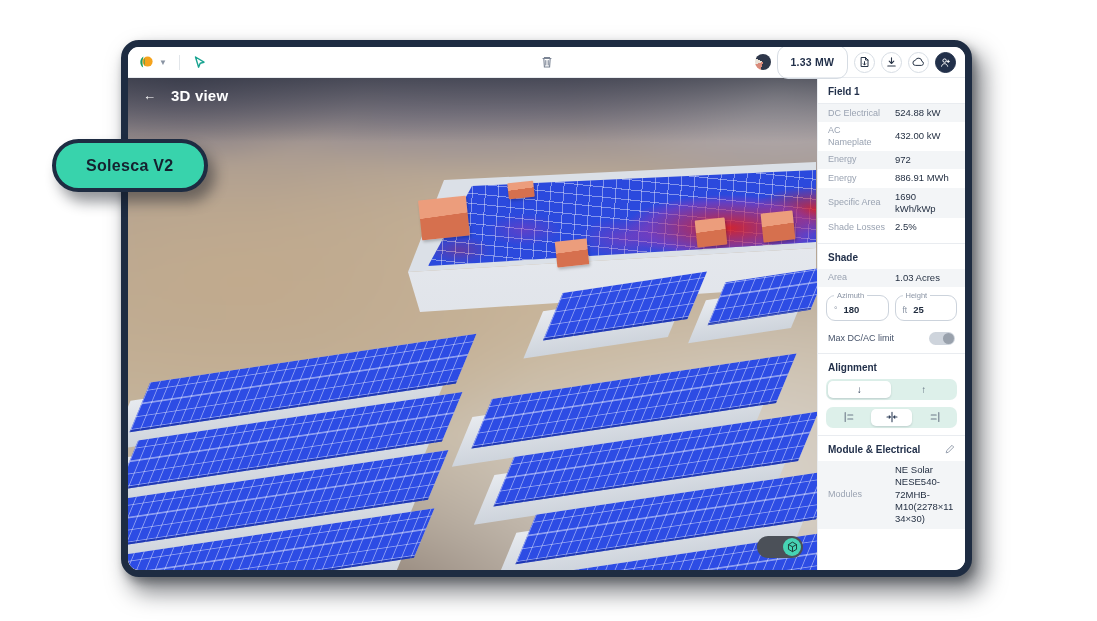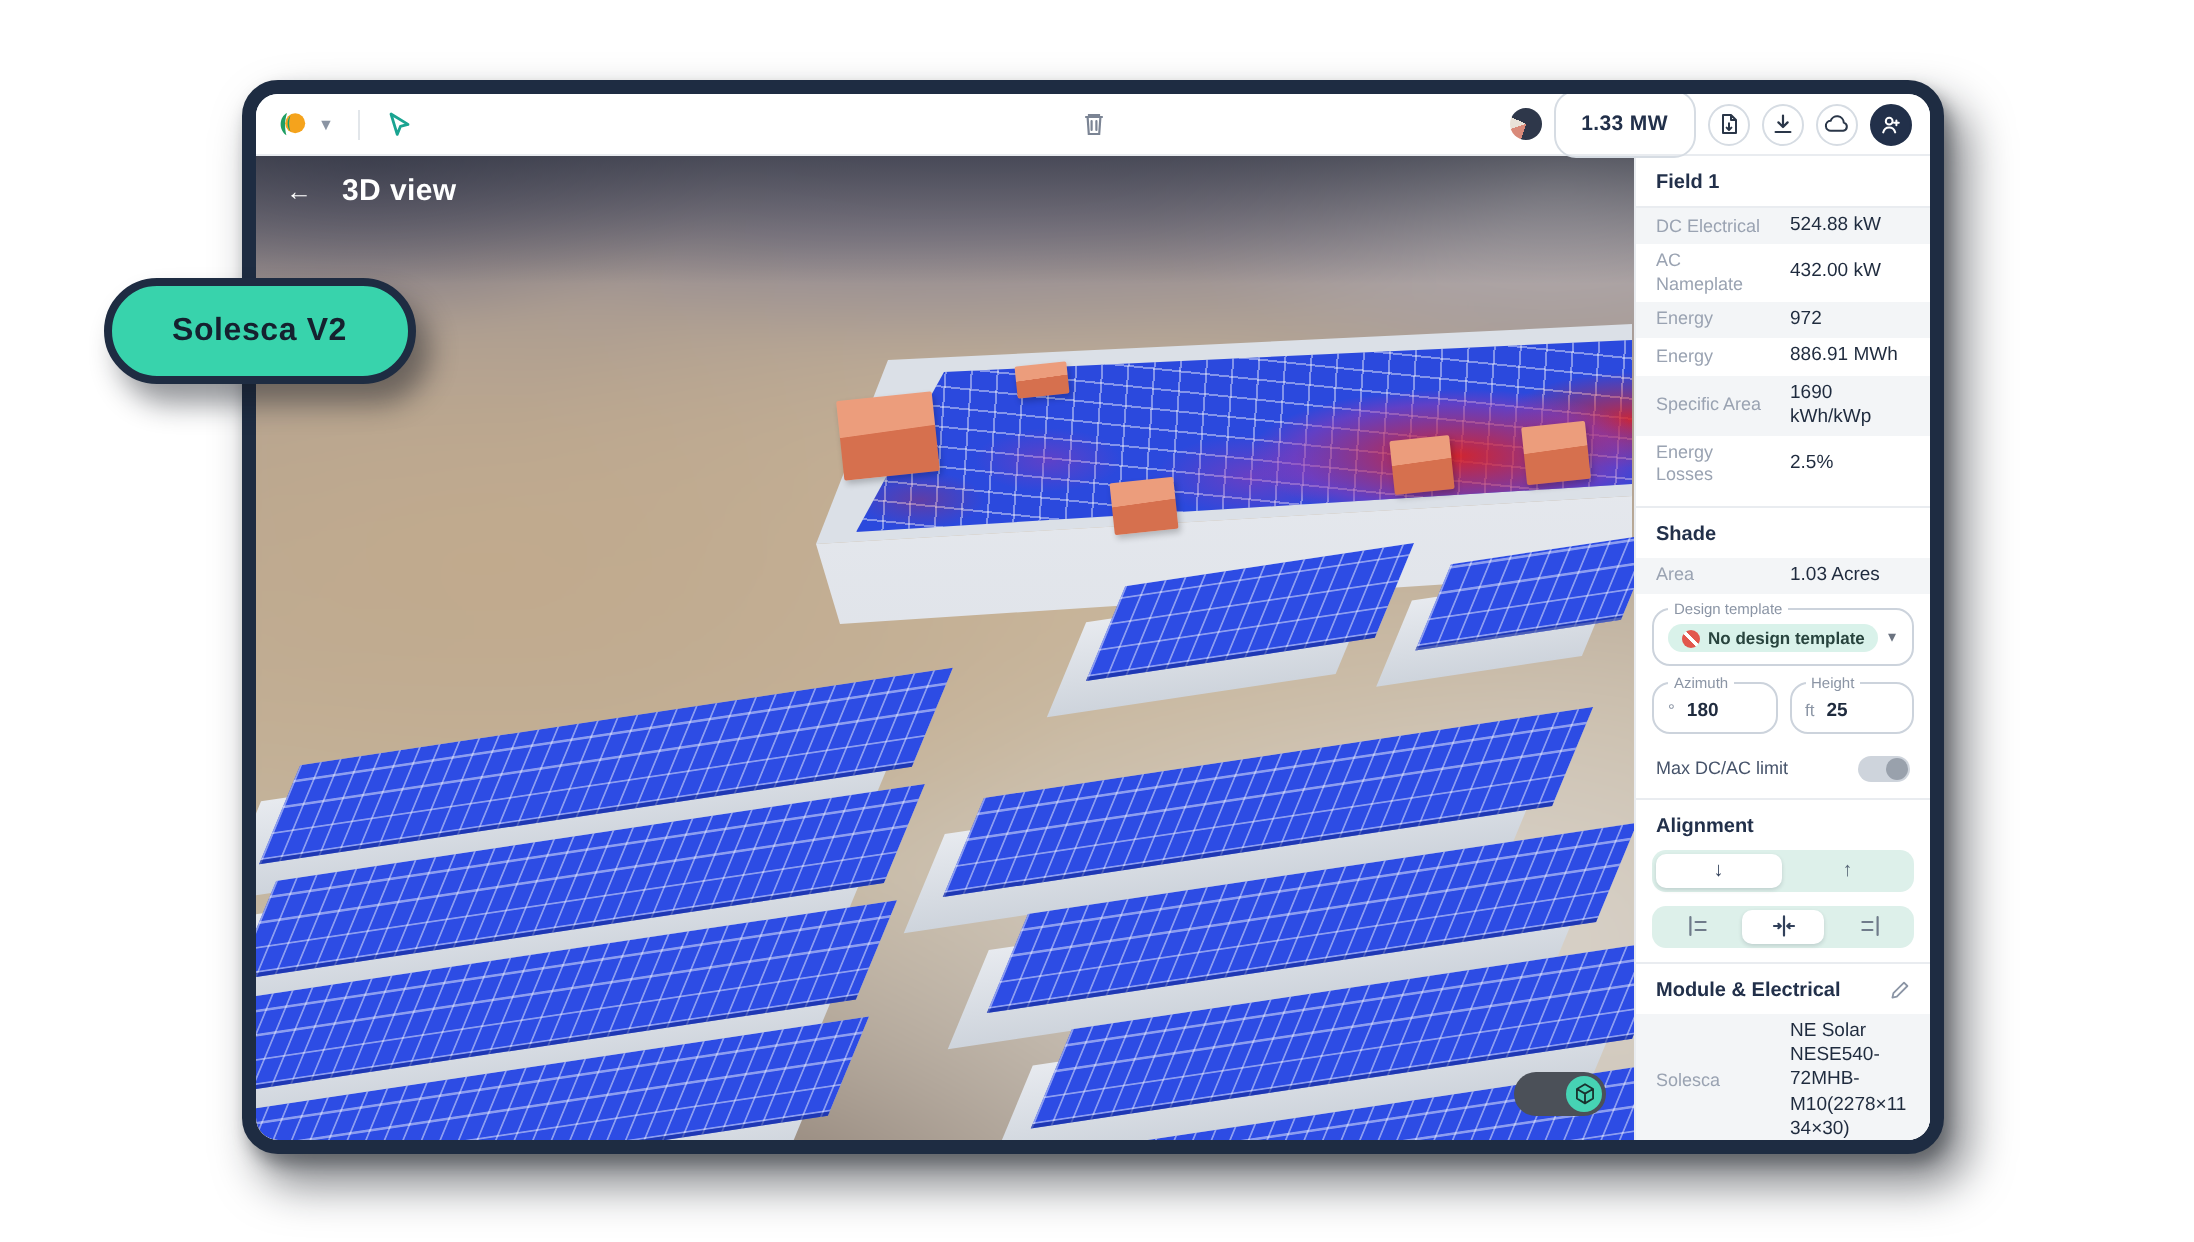--- a/index.html
+++ b/index.html
@@ -274,40 +274,32 @@
         </div>
         <div class="kv">
           <span class="k">Energy</span>
           <span class="v">886.91 MWh</span>
         </div>
         <div class="kv alt">
           <span class="k">Specific Area</span>
           <span class="v">1690 kWh/kWp</span>
         </div>
         <div class="kv">
-          <span class="k">Energy Losses</span>
+          <span class="k">Shade Losses</span>
           <span class="v">2.5%</span>
         </div>
 
         <div class="sb-div" style="margin-top:6px;"></div>
         <div class="sec-title">Shade</div>
 
         <div class="kv alt">
           <span class="k">Area</span>
           <span class="v">1.03 Acres</span>
         </div>
 
-        <div class="fld">
-          <span class="flabel">Design template</span>
-          <span class="dt-pill">
-            <span class="no-ic"></span>
-            <span>No design template</span>
-          </span>
-          <span class="dt-caret">▾</span>
-        </div>
 
         <div class="duo">
           <div class="fld">
             <span class="flabel">Azimuth</span>
             <span class="pfx">°</span><span class="val">180</span>
           </div>
           <div class="fld">
             <span class="flabel">Height</span>
             <span class="pfx">ft</span><span class="val">25</span>
           </div>
@@ -351,21 +343,21 @@
         <div class="me-hdr">
           <span class="t">Module &amp; Electrical</span>
           <span>
             <svg width="10" height="10" viewBox="0 0 10 10">
                 <path d="M1.2 8.8l.5-2.2 5.3-5.3 1.7 1.7-5.3 5.3z" fill="none" stroke="#8b95a5" stroke-width="0.9" stroke-linejoin="round"></path>
               </svg>
           </span>
         </div>
 
         <div class="kv alt">
-          <span class="k">Solesca</span>
+          <span class="k">Modules</span>
           <span class="v">NE Solar NESE540-72MHB-M10(2278×1134×30)</span>
         </div>
 
       </div>
     </div>
   </div>
 
   <div style="position:absolute; left:52px; top:139px; height:53px; padding:0 30px; display:flex; align-items:center;
               background:#38d3ac; border:4px solid #1e2c42; border-radius:28px;
               font-size:16px; font-weight:600; color:#15212f; letter-spacing:.3px;

